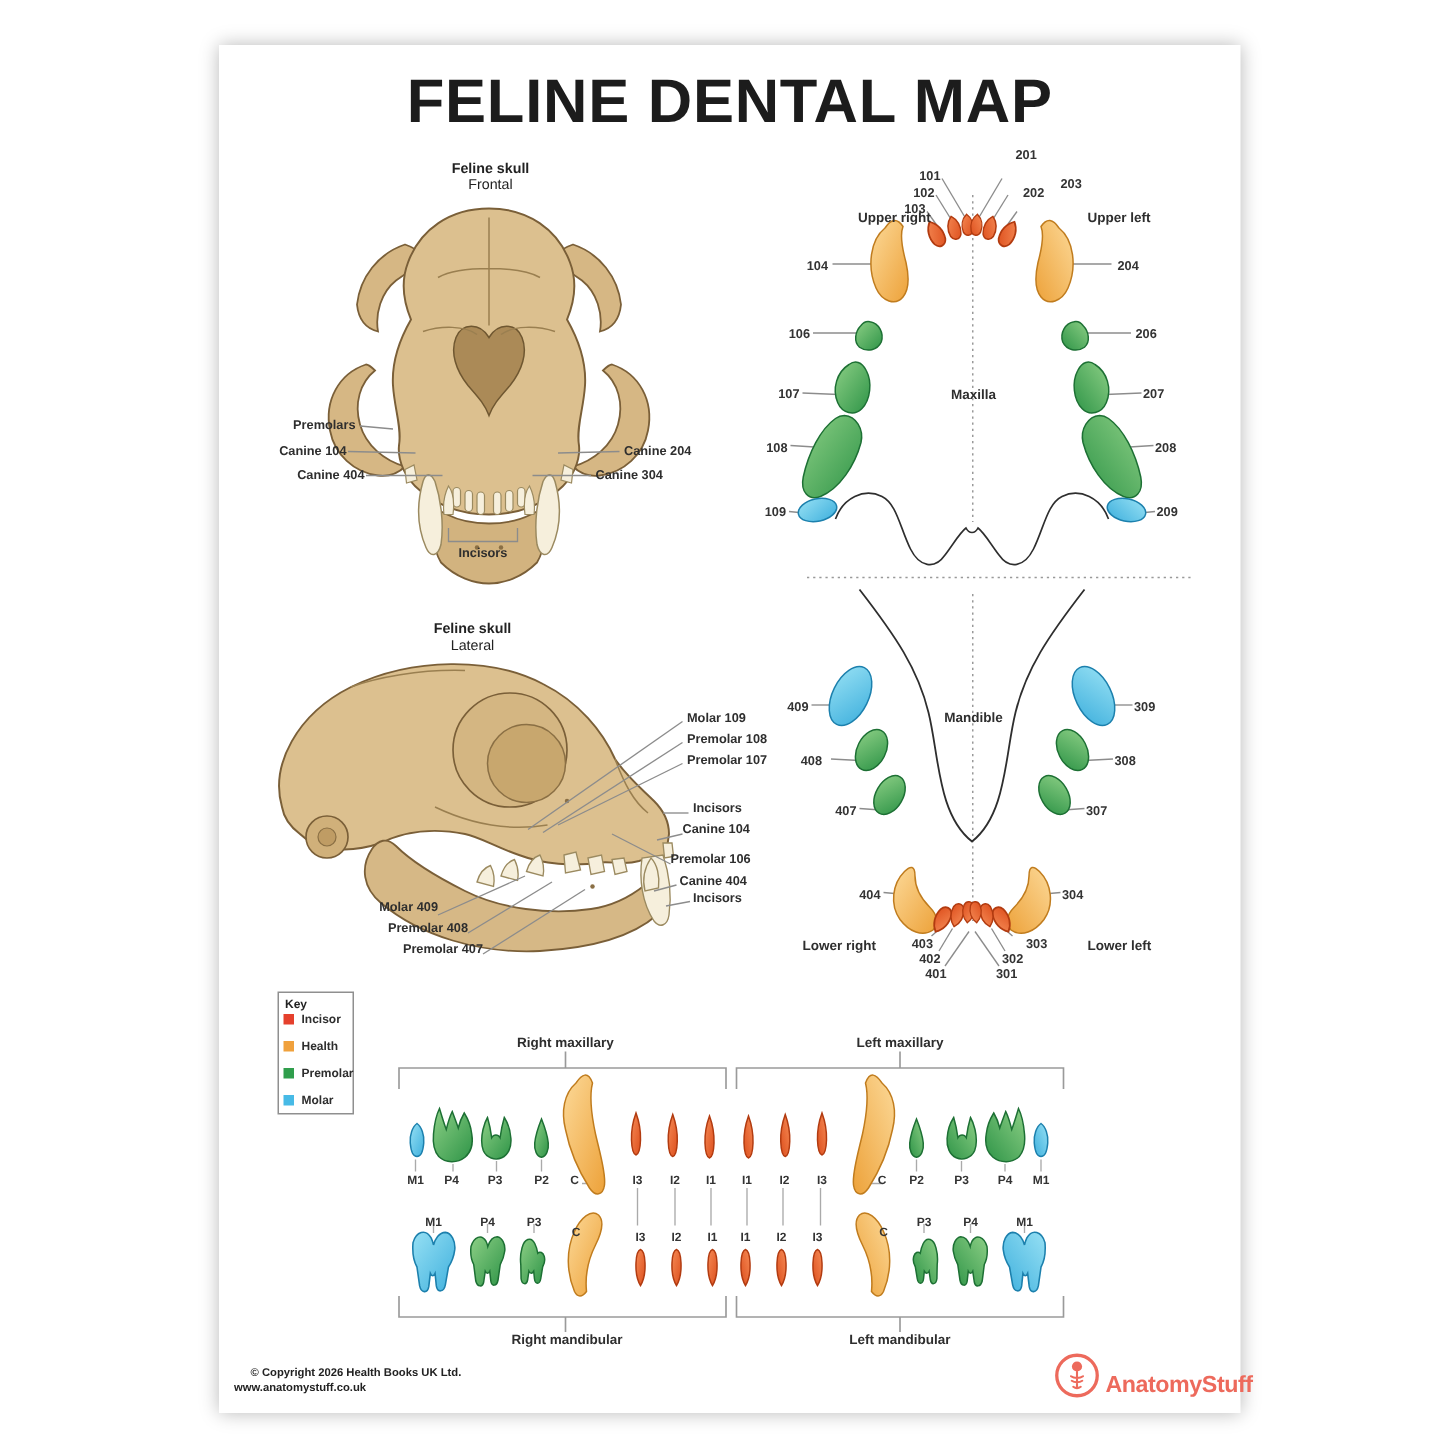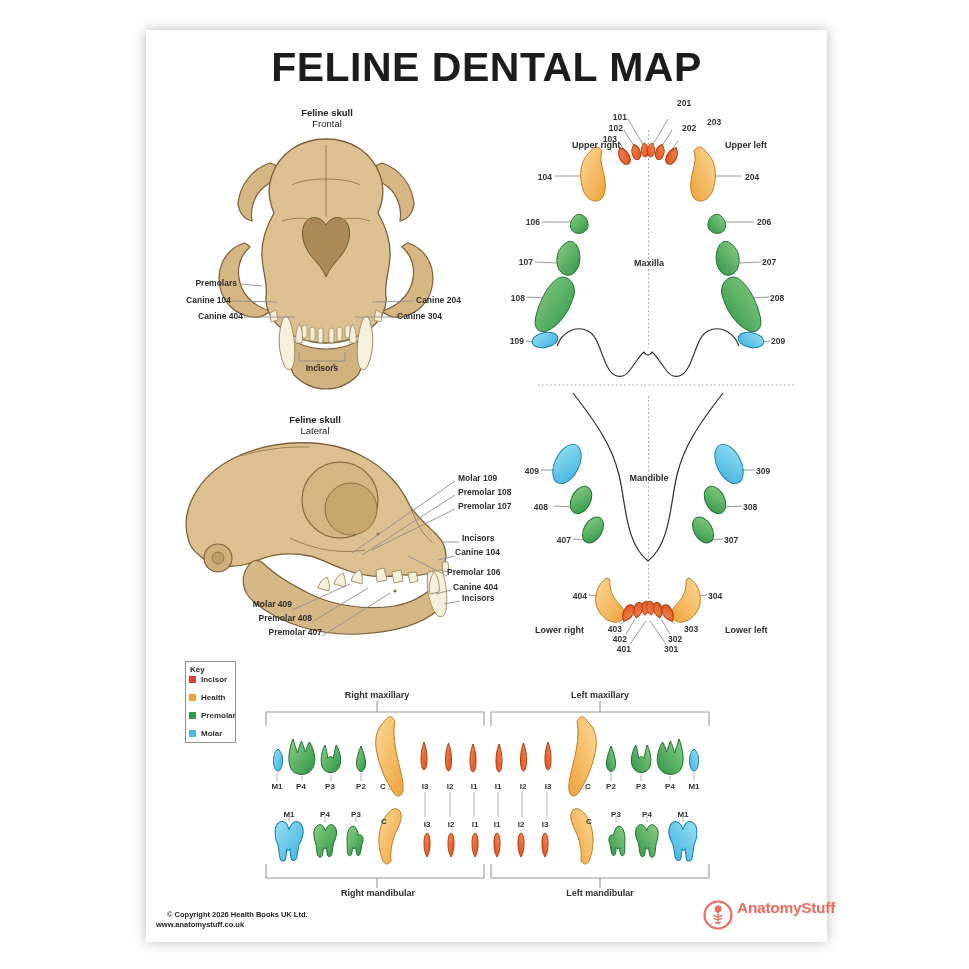--- a/index.html
+++ b/index.html
@@ -20,21 +20,21 @@
   .secl{font-size:9px;font-weight:600;color:#2e2e2e;width:160px;text-align:center;}
   .r{text-align:right;} .c{text-align:center;}
   .keybox{left:39px;top:631px;width:49px;height:80px;border:1px solid #8f8f8f;background:#fff;}
   .keytitle{font-size:8px;font-weight:700;color:#222;position:absolute;left:4px;top:3px;}
   .keyrow{position:absolute;left:3px;height:10px;}
   .sw{position:absolute;width:7px;height:7px;top:1px;left:0;}
   .sw-incisor{background:#e5402c;} .sw-canine{background:#f0a13c;}
   .sw-premolar{background:#2f9e4c;} .sw-molar{background:#47bae6;}
   .keylab{position:absolute;left:12px;top:0;font-size:8px;font-weight:600;color:#2e2e2e;white-space:nowrap;}
   .foot{font-size:7.5px;font-weight:700;color:#222;white-space:nowrap;line-height:1.2;}
-  .brand{left:556px;top:869px;height:34px;display:flex;align-items:flex-start;}
+  .brand{left:556px;top:869px;height:34px;display:flex;align-items:flex-end;}
   .brandtext{font-size:15.5px;font-weight:700;color:#ed6a5c;letter-spacing:-0.3px;margin-left:3px;}
   svg{display:block;}
 </style>
 </head>
 <body>
 
 <svg width="0" height="0" style="position:absolute" aria-hidden="true">
  <defs>
   <linearGradient id="gInc" x1="0" y1="0" x2="1" y2="1">
         <stop offset="0" stop-color="#f58a55"></stop>

